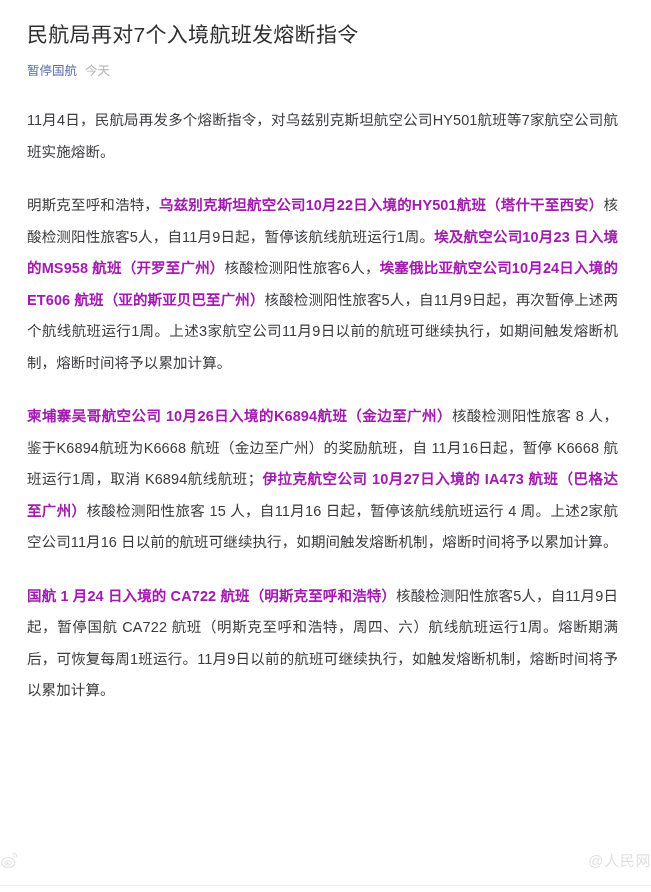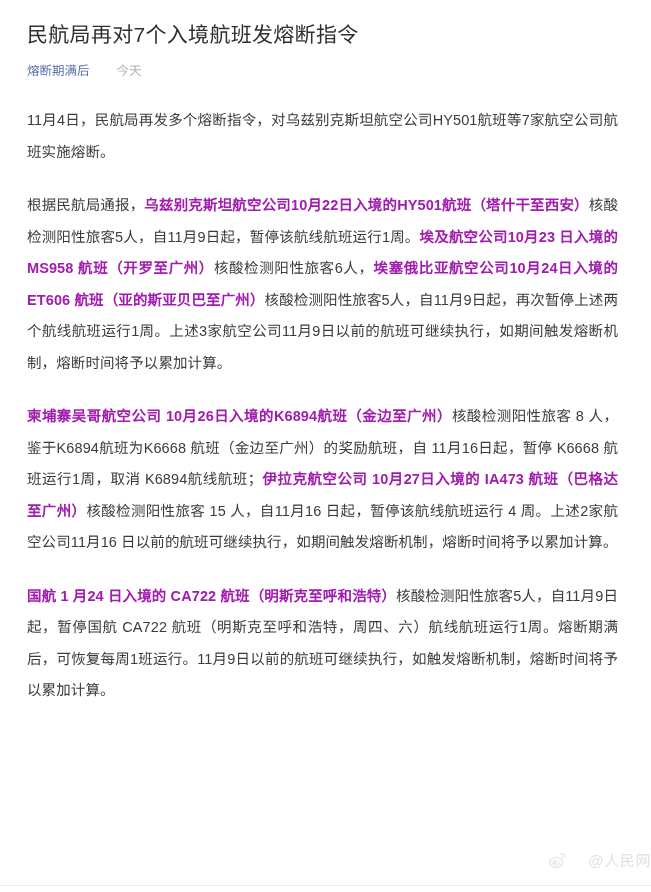--- a/index.html
+++ b/index.html
@@ -35,21 +35,21 @@
     margin-top: 12px;
     font-size: 12.5px;
     line-height: 18px;
     white-space: nowrap;
   }
   .byline-source {
     color: #5a6fa5;
   }
   .byline-time {
     color: #b3b3b8;
-    margin-left: 27px;
+    margin-left: 8px;
   }
   .article-body {
     margin-top: 25px;
   }
   .para {
     font-size: 14.5px;
     line-height: 31.5px;
     color: #3b3b40;
     text-align: justify;
     text-justify: inter-ideograph;
@@ -63,21 +63,21 @@
     font-weight: 700;
     color: #a21caf;
   }
   .watermark {
     position: absolute;
     left: 0;
     right: 0;
     bottom: 22px;
     display: flex;
     align-items: center;
-    justify-content: flex-end;
+    justify-content: space-between;
     gap: 21px;
     opacity: 0.30;
     pointer-events: none;
     user-select: none;
   }
   .watermark-logo {
     width: 19px;
     height: 19px;
     display: block;
   }
@@ -97,26 +97,26 @@
   }
 </style>
 </head>
 <body>
 
 <div class="page">
 
   <h1 class="article-title">民航局再对7个入境航班发熔断指令</h1>
 
   <div class="byline">
-    <span class="byline-source">熔断期满后</span><span class="byline-time">今天</span>
+    <span class="byline-source">暂停国航</span><span class="byline-time">今天</span>
   </div>
 
   <div class="article-body">
     <p class="para"><span>11月4日，民航局再发多个熔断指令，对乌兹别克斯坦航空公司HY501航班等7家航空公司航班实施熔断。</span></p>
-    <p class="para"><span>根据民航局通报，</span><b>乌兹别克斯坦航空公司10月22日入境的HY501航班（塔什干至西安）</b><span>核酸检测阳性旅客5人，自11月9日起，暂停该航线航班运行1周。</span><b>埃及航空公司10月23 日入境的MS958 航班（开罗至广州）</b><span>核酸检测阳性旅客6人，</span><b>埃塞俄比亚航空公司10月24日入境的ET606 航班（亚的斯亚贝巴至广州）</b><span>核酸检测阳性旅客5人，自11月9日起，再次暂停上述两个航线航班运行1周。上述3家航空公司11月9日以前的航班可继续执行，如期间触发熔断机制，熔断时间将予以累加计算。</span></p>
+    <p class="para"><span>明斯克至呼和浩特，</span><b>乌兹别克斯坦航空公司10月22日入境的HY501航班（塔什干至西安）</b><span>核酸检测阳性旅客5人，自11月9日起，暂停该航线航班运行1周。</span><b>埃及航空公司10月23 日入境的MS958 航班（开罗至广州）</b><span>核酸检测阳性旅客6人，</span><b>埃塞俄比亚航空公司10月24日入境的ET606 航班（亚的斯亚贝巴至广州）</b><span>核酸检测阳性旅客5人，自11月9日起，再次暂停上述两个航线航班运行1周。上述3家航空公司11月9日以前的航班可继续执行，如期间触发熔断机制，熔断时间将予以累加计算。</span></p>
     <p class="para"><b>柬埔寨吴哥航空公司 10月26日入境的K6894航班（金边至广州）</b><span>核酸检测阳性旅客 8 人，鉴于K6894航班为K6668 航班（金边至广州）的奖励航班，自 11月16日起，暂停 K6668 航班运行1周，取消 K6894航线航班；</span><b>伊拉克航空公司 10月27日入境的 IA473 航班（巴格达至广州）</b><span>核酸检测阳性旅客 15 人，自11月16 日起，暂停该航线航班运行 4 周。上述2家航空公司11月16 日以前的航班可继续执行，如期间触发熔断机制，熔断时间将予以累加计算。</span></p>
     <p class="para"><b>国航 1 月24 日入境的 CA722 航班（明斯克至呼和浩特）</b><span>核酸检测阳性旅客5人，自11月9日起，暂停国航 CA722 航班（明斯克至呼和浩特，周四、六）航线航班运行1周。熔断期满后，可恢复每周1班运行。11月9日以前的航班可继续执行，如触发熔断机制，熔断时间将予以累加计算。</span></p>
   </div>
 
   <div class="watermark">
     <span>
       <svg class="watermark-logo" viewBox="0 0 24 24" fill="none" aria-hidden="true">
         <ellipse cx="10.5" cy="14.5" rx="8.3" ry="6.3" stroke="#9a9a9f" stroke-width="1.3"></ellipse>
         <ellipse cx="10" cy="15" rx="4.2" ry="3.1" stroke="#9a9a9f" stroke-width="1.1"></ellipse>
         <circle cx="9.4" cy="15.2" r="1.5" fill="#9a9a9f"></circle>

